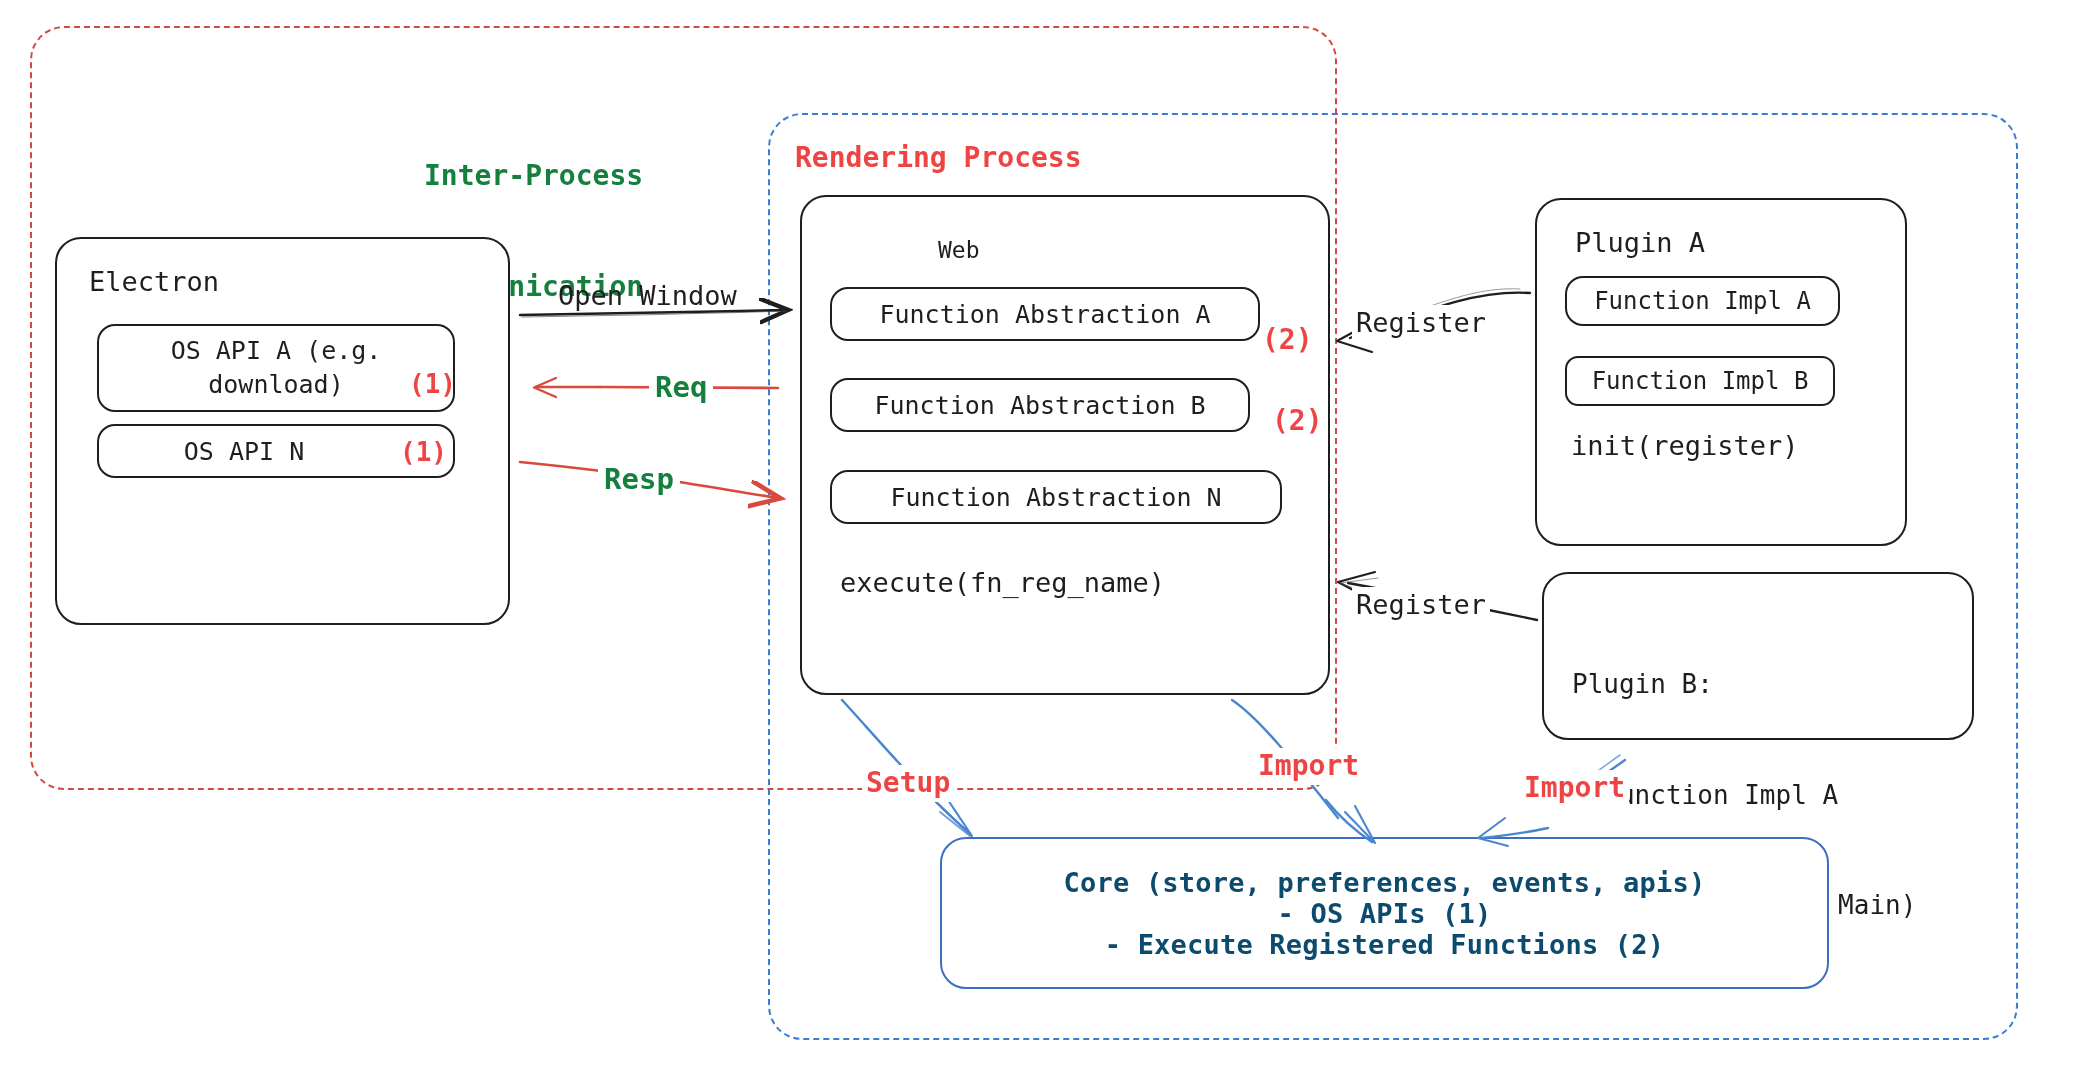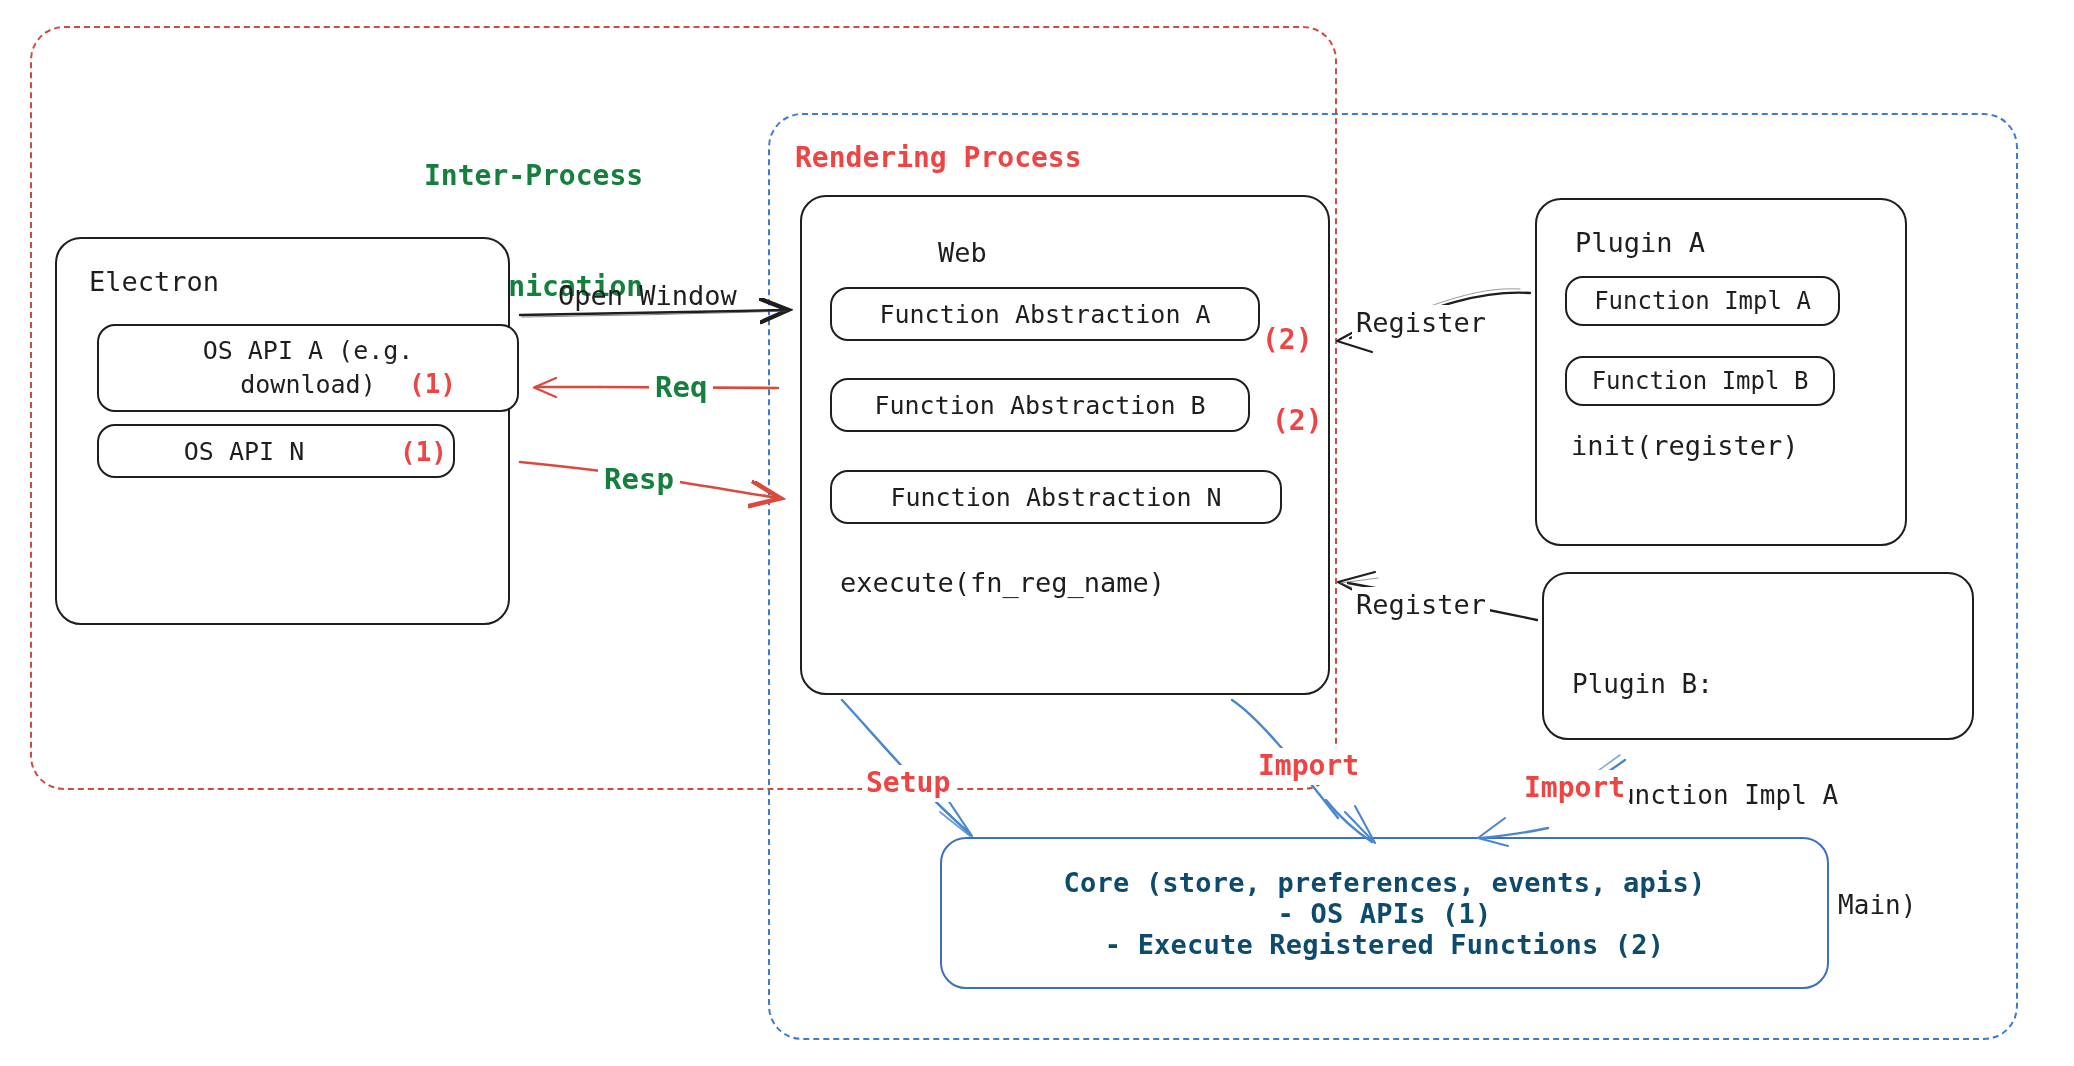--- a/index.html
+++ b/index.html
@@ -37,36 +37,36 @@
   <div class="lbl mono red" style="left:424px;top:84px;font-size:28px;font-weight:600;">
     <div>Inter-Process</div>
     <div>Communication</div>
   </div>
 
   <div class="lbl mono blue" style="left:795px;top:140px;font-size:28px;font-weight:700;">Rendering Process</div>
 
   <div class="node rbox" style="left:55px;top:237px;width:455px;height:388px;">
     <div class="lbl mono black" style="left:32px;top:25px;font-size:27px;">Electron</div>
 
-    <div class="node sbox mono black" style="left:40px;top:85px;width:422px;height:88px;font-size:25px;line-height:1.35;">
+    <div class="node sbox mono black" style="left:40px;top:85px;width:358px;height:88px;font-size:25px;line-height:1.35;">
       <span>
         <span>OS API A (e.g.</span><br>
         <span>download)</span>
       </span>
     </div>
     <div class="lbl mono blue" style="left:352px;top:128px;font-size:26px;font-weight:600;">(1)</div>
 
     <div class="node sbox mono black" style="left:40px;top:185px;width:358px;height:54px;font-size:25px;">
       <span style="margin-right:64px;">OS API N</span>
     </div>
     <div class="lbl mono blue" style="left:343px;top:196px;font-size:26px;font-weight:600;">(1)</div>
   </div>
 
   <div class="node rbox" style="left:800px;top:195px;width:530px;height:500px;">
-    <div class="lbl mono black" style="left:136px;top:38px;font-size:27px;">Web</div>
+    <div class="lbl mono black" style="left:136px;top:38px;font-size:23px;">Web</div>
 
     <div class="node sbox mono black" style="left:28px;top:90px;width:430px;height:54px;font-size:25px;">
       <span>Function Abstraction A</span>
     </div>
 
     <div class="node sbox mono black" style="left:28px;top:181px;width:420px;height:54px;font-size:25px;">
       <span>Function Abstraction B</span>
     </div>
 
     <div class="node sbox mono black" style="left:28px;top:273px;width:452px;height:54px;font-size:25px;">
@@ -79,21 +79,21 @@
   <div class="lbl mono blue" style="left:1262px;top:322px;font-size:28px;font-weight:600;">(2)</div>
   <div class="lbl mono blue" style="left:1272px;top:403px;font-size:28px;font-weight:600;">(2)</div>
 
   <div class="node rbox" style="left:1535px;top:162px;width:372px;height:348px;margin-top:36px;">
     <div class="lbl mono black" style="left:38px;top:25px;font-size:27px;">Plugin A</div>
 
     <div class="node sbox mono black" style="left:28px;top:76px;width:275px;height:50px;font-size:24px;">
       <span>Function Impl A</span>
     </div>
 
-    <div class="node sbox mono black" style="left:28px;top:156px;width:270px;height:50px;font-size:24px;">
+    <div class="node sbox mono black" style="left:28px;top:156px;width:270px;height:50px;font-size:24px;border-radius:13px;">
       <span>Function Impl B</span>
     </div>
 
     <div class="lbl mono black" style="left:34px;top:228px;font-size:27px;">init(register)</div>
   </div>
 
   <div class="node rbox" style="left:1542px;top:572px;width:432px;height:168px;">
     <div class="lbl mono black" style="left:28px;top:18px;font-size:26px;line-height:1.42;">
       <div>Plugin B:</div>
       <div>- Function Impl A</div>

